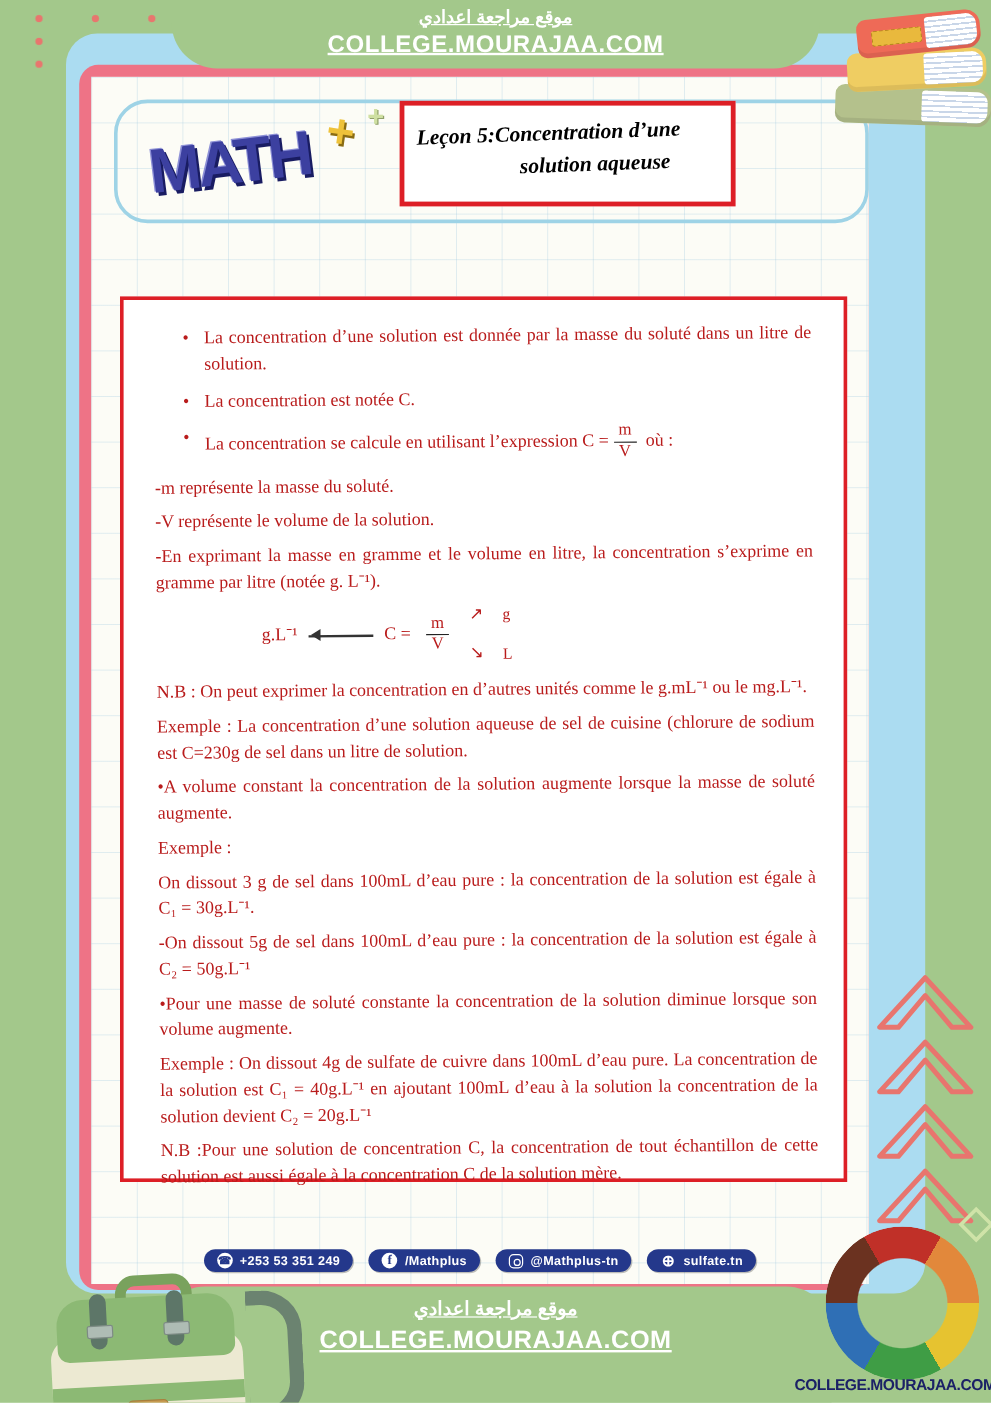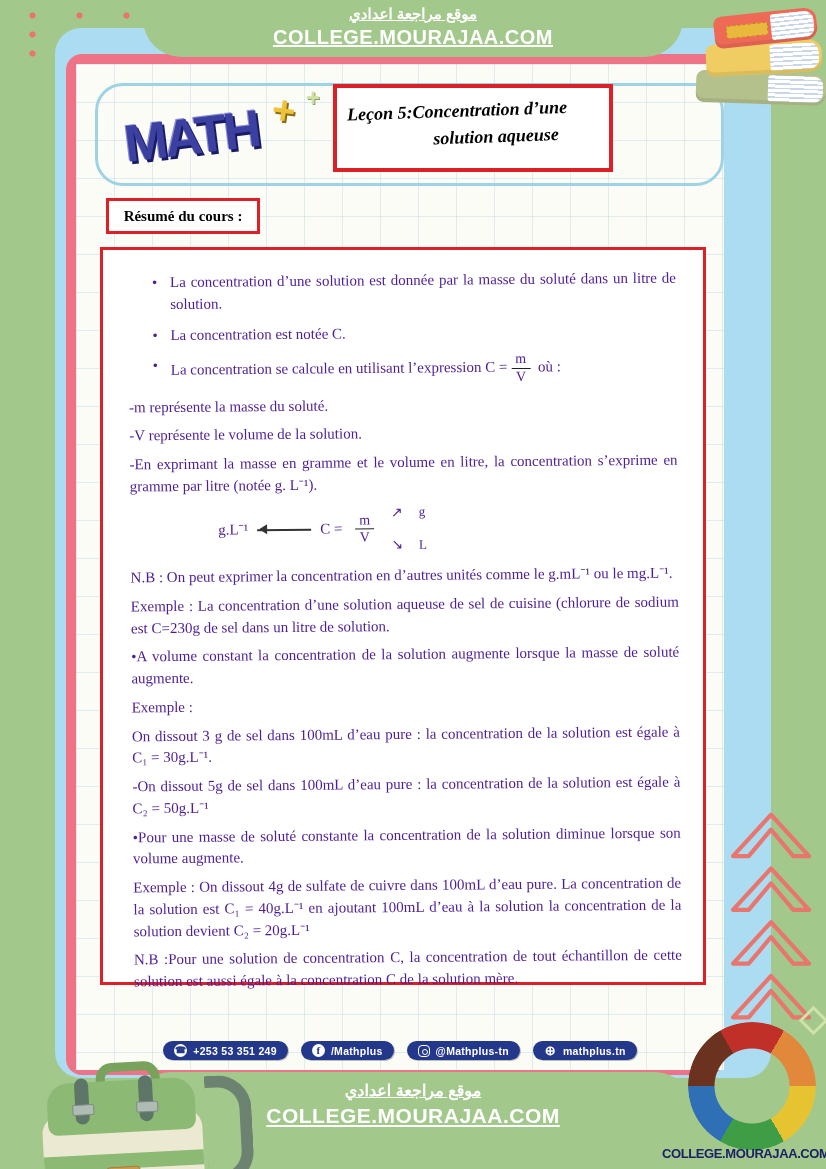--- a/index.html
+++ b/index.html
@@ -64,21 +64,21 @@
   .title-box .t2{margin:6px 0 0 0;text-align:center;padding-left:46px;}
 
   
   .resume-box{position:absolute;left:30px;top:134px;width:148px;height:30px;border:3px solid #dd1f26;
               background:#fff;font-family:"Liberation Serif",serif;font-weight:bold;font-size:15px;
               display:flex;align-items:center;justify-content:center;}
 
   
   .content-box{position:absolute;left:24px;top:183px;width:606px;height:738px;border:3px solid #dd1f26;
                background:#fff;box-sizing:border-box;padding:20px 24px 0 28px;
-               font-family:"Liberation Serif",serif;font-size:15px;line-height:1.45;color:#4c1d95;}
+               font-family:"Liberation Serif",serif;font-size:15px;line-height:1.45;color:#b91c1c;}
   .content-inner{transform:rotate(-0.5deg);}
   .content-box p{margin:0 0 7px;text-align:justify;}
   .content-box ul{list-style:none;margin:0 0 6px;padding:0 0 0 24px;}
   .content-box li{margin:0 0 9px;padding-left:18px;position:relative;text-align:justify;}
   .content-box li::before{content:"\2022";position:absolute;left:0;top:0;font-size:15px;}
   .ulab{}
   .frac{display:inline-flex;flex-direction:column;align-items:center;vertical-align:middle;
         line-height:1.05;font-size:14px;margin:0 4px;}
   .frac .num{border-bottom:1.4px solid #222;padding:0 4px 1px;}
   .frac .den{padding-top:1px;}
@@ -155,21 +155,20 @@
         <span class="logo-word">MATH</span>
         <span class="plus-big">+</span>
         <span class="plus-small">+</span>
       </div>
       <div class="title-box">
         <div class="t1">Leçon 5:Concentration d’une</div>
         <div class="t2">solution aqueuse</div>
       </div>
     </div>
 
-    <div class="resume-box">Résumé du cours :</div>
 
     <div class="content-box">
       <div class="content-inner">
         <ul>
           <li><span>La concentration d’une solution est donnée par la masse du soluté dans un litre de solution.</span></li>
           <li><span>La concentration est notée C.</span></li>
           <li>
             <span>La concentration se calcule en utilisant l’expression</span>
             <span>C =</span><span class="frac">
                 <span class="num">m</span>
@@ -222,21 +221,21 @@
       <span class="pill">
         <span class="picon fb">f</span>
         <span>/Mathplus</span>
       </span>
       <span class="pill">
         <span class="picon ig"></span>
         <span>@Mathplus-tn</span>
       </span>
       <span class="pill">
         <span class="picon gl">⊕</span>
-        <span>mathplus.tn</span>
+        <span>sulfate.tn</span>
       </span>
     </div>
   </div>
 
   <div class="top-blob">
     <div class="ar">موقع مراجعة اعدادي</div>
     <div class="url">COLLEGE.MOURAJAA.COM</div>
   </div>
 
   <div class="books">

